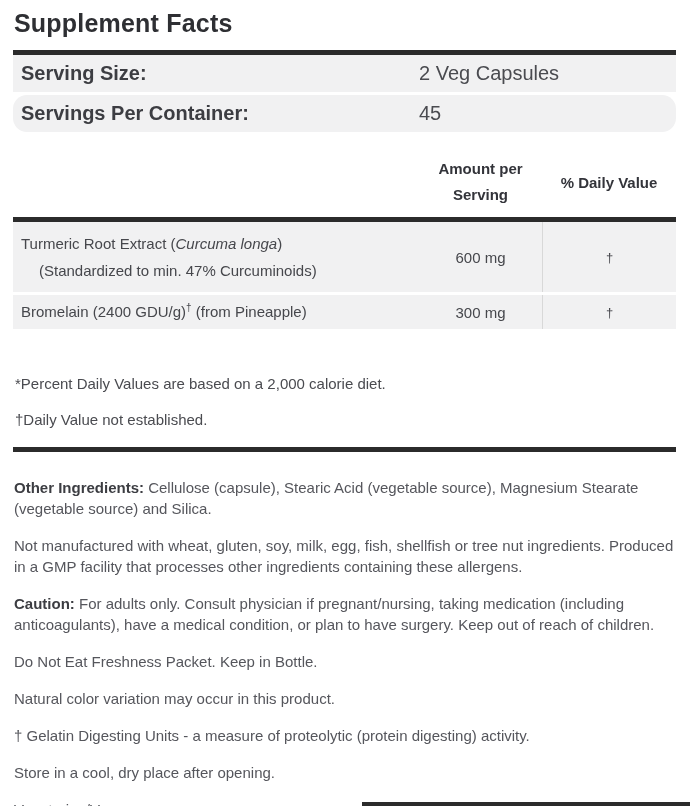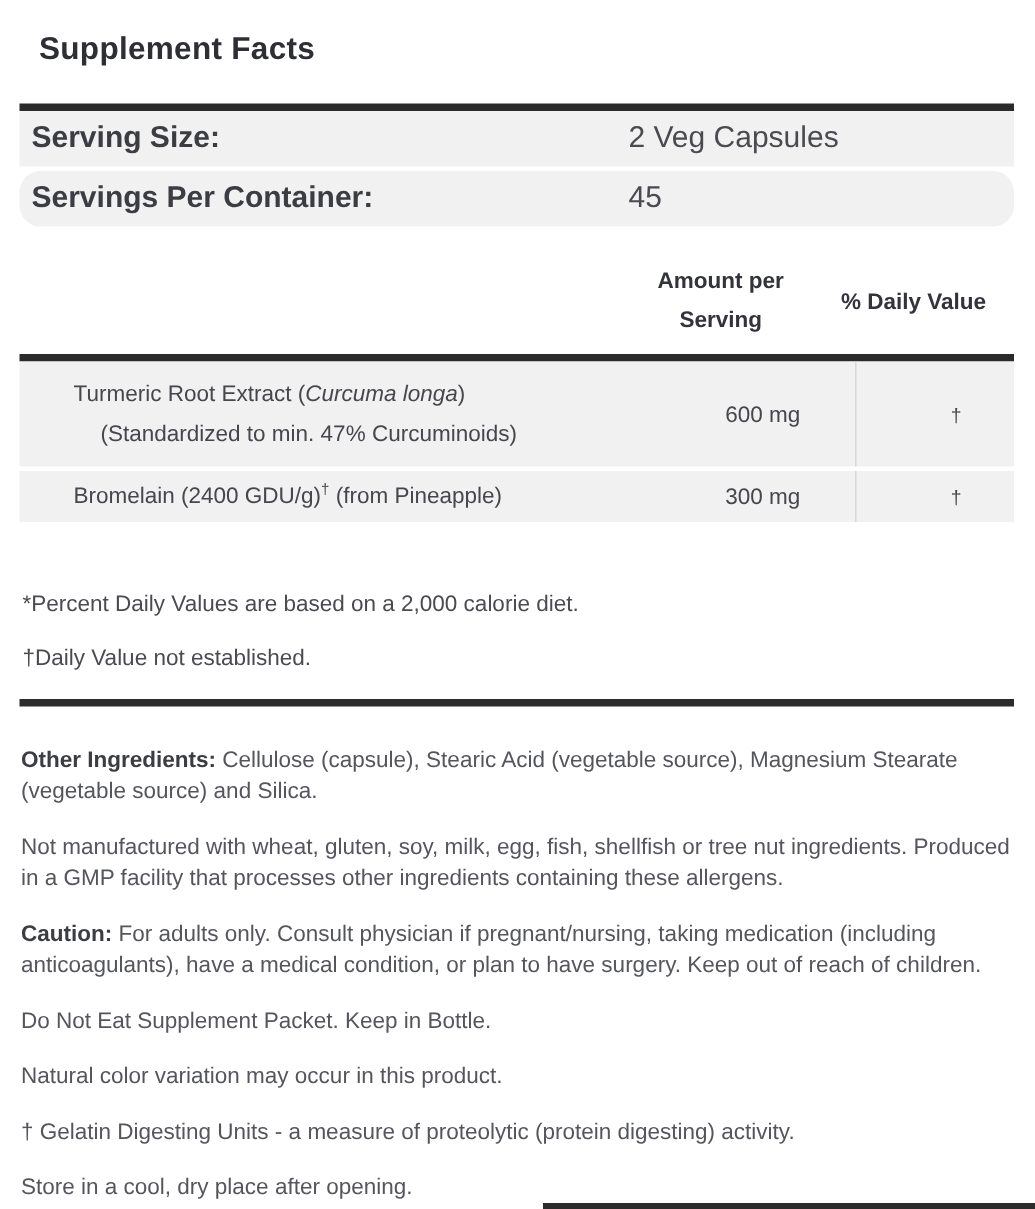--- a/index.html
+++ b/index.html
@@ -8,22 +8,22 @@
     width: 690px; height: 806px;
     background: #ffffff;
     font-family: "Liberation Sans", sans-serif;
     position: relative;
     overflow: hidden;
     -webkit-font-smoothing: antialiased;
   }
   .wrap { padding: 0 13px; width: 690px; }
 
   .page-title {
-    margin: 12px; padding: 9px 1px 12px;
-    font-size: 21px; font-weight: bold; color: #2e2f33;
+    margin: 0; padding: 9px 1px 12px;
+    font-size: 25px; font-weight: bold; color: #2e2f33;
     letter-spacing: .2px;
   }
 
   .facts { width: 663px; }
   .bar { height: 5px; background: #2b2b2b; }
 
   
   .srow {
     display: grid; grid-template-columns: 406px 1fr;
     background: #f1f1f2; padding: 9px 0; font-size: 20px; line-height: 19px;
@@ -37,21 +37,21 @@
     display: grid; grid-template-columns: 406px 123px 134px;
     margin-top: 24px; padding-bottom: 9px;
     font-size: 15px; font-weight: bold; color: #33343a;
   }
   .chead .hd-amount { text-align: center; line-height: 26px; }
   .chead .hd-dv { display: flex; align-items: center; justify-content: center; }
 
   
   .irow {
     display: grid; grid-template-columns: 406px 123px 134px;
-    background: #f1f1f2; font-size: 15px; color: #46474c; padding-left: 28px;
+    background: #f1f1f2; font-size: 15px; color: #46474c;
   }
   .irow + .irow { margin-top: 3px; }
   .irow .ing-name { padding: 8px 6px 8px 8px; }
   .irow.tall .ing-name { line-height: 27px; }
   .irow.short .ing-name { padding-top: 7px; padding-bottom: 7px; line-height: 20px; }
   .ing-line2 { padding-left: 18px; }
   .irow .ing-amt, .irow .ing-dv {
     display: flex; align-items: center; justify-content: center;
   }
   .irow .ing-dv { border-left: 1px solid #d8d8d8; font-size: 13px; }
@@ -128,21 +128,21 @@
       <div class="fnote">†Daily Value not established.</div>
     </div>
 
     <div class="bar"></div>
   </div>
 
   <div class="notes">
     <p><b>Other Ingredients:</b><span> Cellulose (capsule), Stearic Acid (vegetable source), Magnesium Stearate (vegetable source) and Silica.</span></p>
     <p><span>Not manufactured with wheat, gluten, soy, milk, egg, fish, shellfish or tree nut ingredients. Produced in a GMP facility that processes other ingredients containing these allergens.</span></p>
     <p><b>Caution:</b><span> For adults only. Consult physician if pregnant/nursing, taking medication (including anticoagulants), have a medical condition, or plan to have surgery. Keep out of reach of children.</span></p>
-    <p><span>Do Not Eat Supplement Packet. Keep in Bottle.</span></p>
+    <p><span>Do Not Eat Freshness Packet. Keep in Bottle.</span></p>
     <p><span>Natural color variation may occur in this product.</span></p>
     <p><span>† Gelatin Digesting Units - a measure of proteolytic (protein digesting) activity.</span></p>
     <p><span>Store in a cool, dry place after opening.</span></p>
     <p><span>Vegetarian/Vegan</span></p>
   </div>
 
 </div>
 
 <div class="partial-bar"></div>
 

